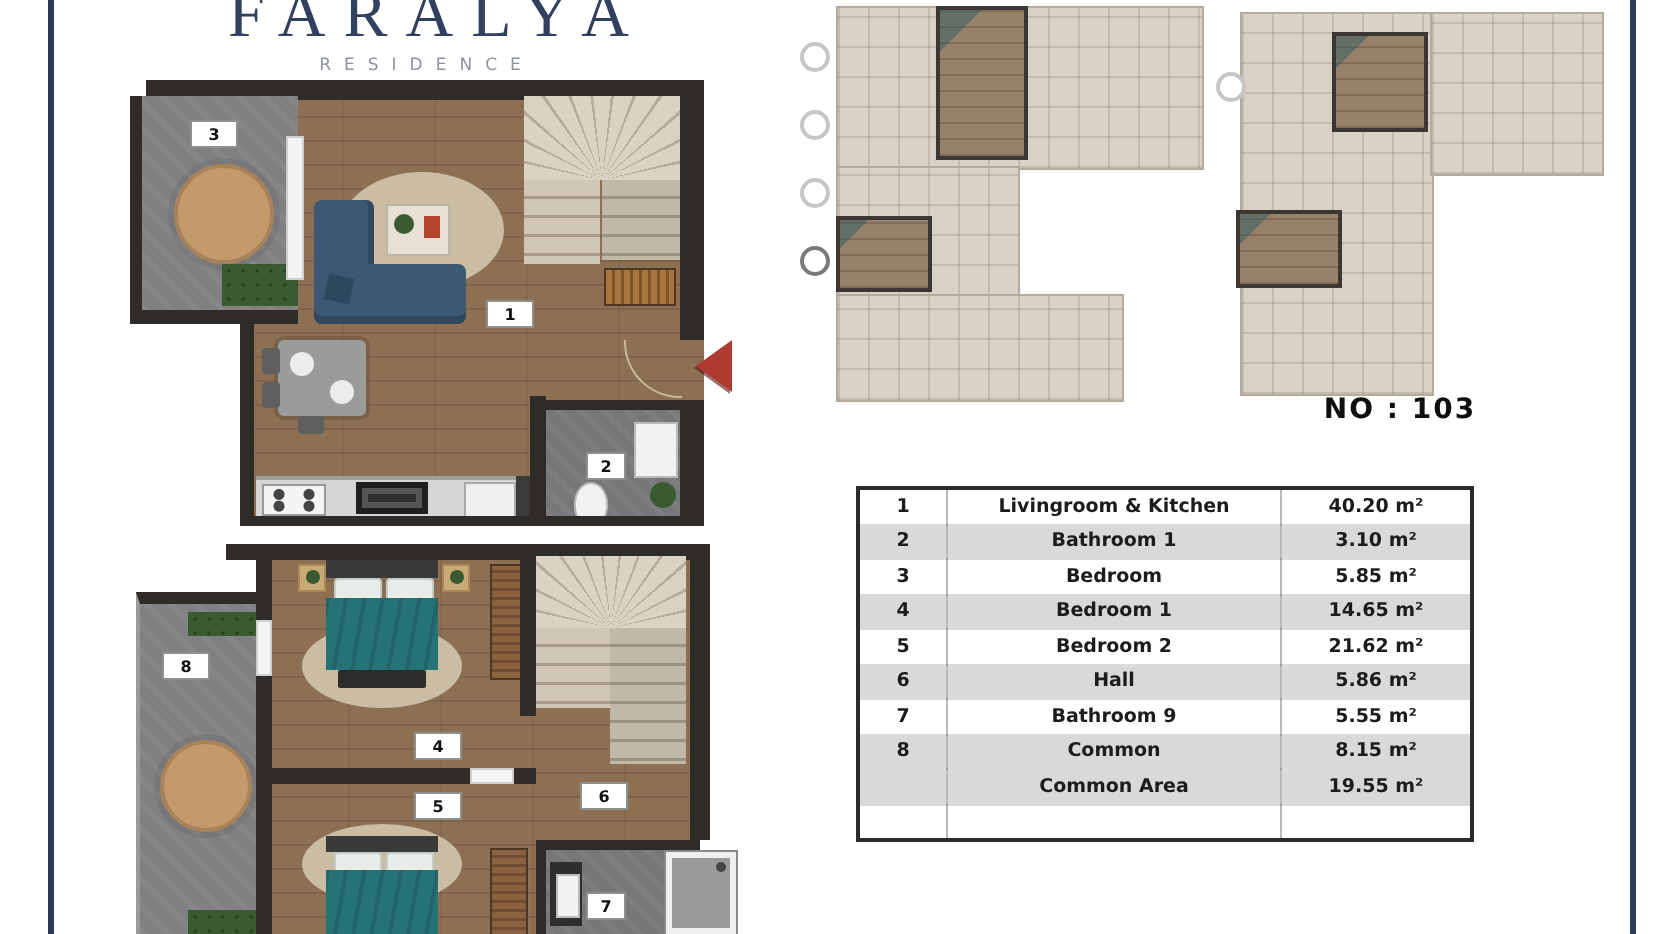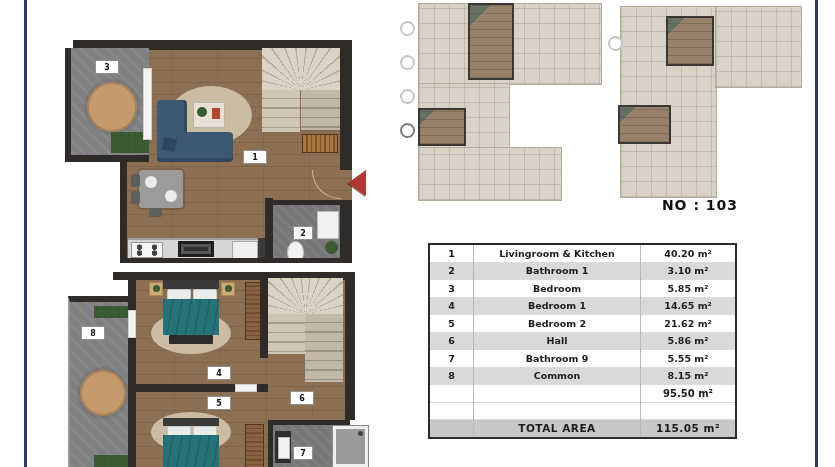--- a/index.html
+++ b/index.html
@@ -78,20 +78,24 @@
     filter:drop-shadow(-1px 1px 0 rgba(90,20,15,.6));}
 </style>
 </head>
 <body>
 
 <div class="page">
 
   <div class="vline left"></div>
   <div class="vline right"></div>
 
+  <div class="logo-wrap">
+    <h1 class="logo-title">FARALYA</h1>
+    <div class="logo-sub">RESIDENCE</div>
+  </div>
 
   <div class="abs" style="left:65px;top:40px;width:287px;height:223px;">
 
     <div class="abs wood" style="left:60px;top:6px;width:227px;height:212px;"></div>
 
     <div class="abs wall" style="left:8px;top:0;width:279px;height:10px;"></div>
 
     <div class="abs tile" style="left:0;top:8px;width:84px;height:114px;border-left:6px solid var(--wall);border-bottom:7px solid var(--wall);box-sizing:border-box;">
       <div class="roundtable" style="left:16px;top:34px;width:46px;height:46px;"></div>
       <div class="plant" style="left:40px;top:84px;width:38px;height:21px;"></div>
@@ -286,31 +290,26 @@
       <tr>
         <td class="c-num">7</td>
         <td class="c-name">Bathroom 9</td>
         <td class="c-area">5.55 m²</td>
       </tr>
       <tr class="alt">
         <td class="c-num">8</td>
         <td class="c-name">Common</td>
         <td class="c-area">8.15 m²</td>
       </tr>
-      <tr class="subtotal-row">
+      <tr class="alt">
         <td class="c-num"></td>
-        <td class="c-name"></td>
-        <td class="c-area">95.50 m²</td>
+        <td class="c-name">Common Area</td>
+        <td class="c-area">19.55 m²</td>
       </tr>
       <tr>
         <td class="c-num"></td>
         <td class="c-name"></td>
         <td class="c-area"></td>
       </tr>
-      <tr class="total-row">
-        <td class="c-num"></td>
-        <td class="c-name">TOTAL AREA</td>
-        <td class="c-area">115.05 m²</td>
-      </tr>
     </tbody>
   </table>
 
 </div>
 
 </body></html>

